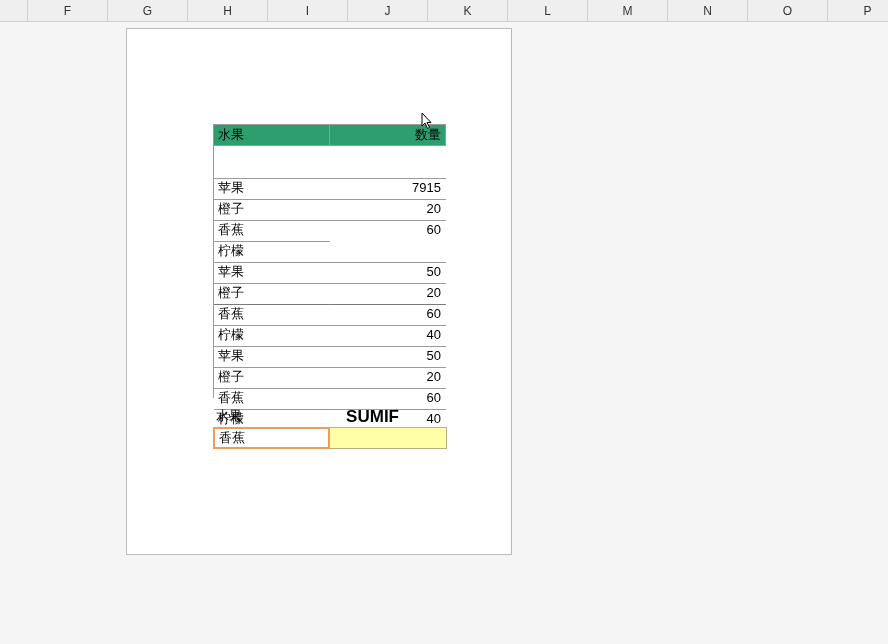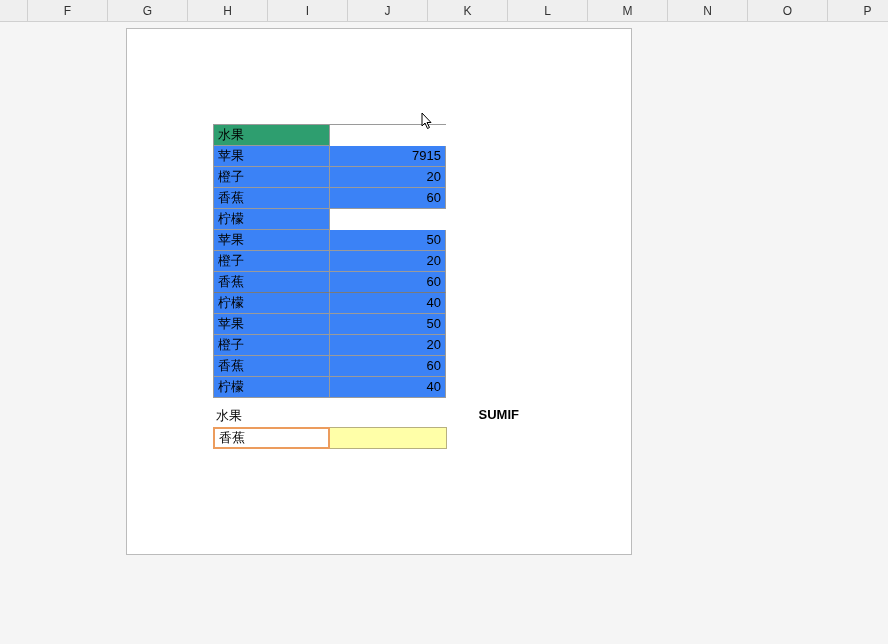--- a/index.html
+++ b/index.html
@@ -34,21 +34,21 @@
       position: relative;
       width: 100%;
       height: calc(100% - 22px);
       background: #f5f5f5;
     }
 
     .paper {
       position: absolute;
       left: 126px;
       top: 6px;
-      width: 506px;
+      width: 386px;
       height: 527px;
       background: #ffffff;
       border: 1px solid #bbb;
     }
 
     
     .data-table {
       position: absolute;
       left: 86px;
       top: 95px;
@@ -71,35 +71,36 @@
 
     .dt-row { display:flex; height:21px; }
     .dt-cell {
       padding:0 4px;
       line-height:20px;
       font-size:13px;
       color:#000;
       background:#3b82f6;
       border-right:1px solid #9a9a9a;
       border-bottom:1px solid #9a9a9a;
+      margin-top:32px;
     }
     .dt-cell.fruit { width:116px; text-align:left; }
     .dt-cell.qty { width:117px; text-align:right; }
     .dt-row.row-sep .dt-cell { border-bottom:1.5px solid #7a7a7a; }
 
     
     .label-fruit2 {
       position:absolute;
       left:89px; top:378px;
       font-size:13px;
     }
     .label-sumif {
       position:absolute;
       right:112px; top:378px;
-      font-size:13px;
+      font-size:17px;
       font-weight:700;
     }
 
     
     .input-row {
       position:absolute;
       left:86px;
       top:398px;
       display:flex;
       height:22px;
@@ -145,20 +146,21 @@
   <div class="col-header">O</div>
   <div class="col-header">P</div>
 </div>
 
 <div class="worksheet-area">
   <div class="paper">
 
     <div class="data-table">
       <div class="dt-header-row">
         <div class="dt-header-cell fruit">水果</div>
+        <div class="dt-header-cell qty">数量</div>
       </div>
       <div class="dt-row">
         <div class="dt-cell fruit">苹果</div>
         <div class="dt-cell qty">7915</div>
       </div>
       <div class="dt-row">
         <div class="dt-cell fruit">橙子</div>
         <div class="dt-cell qty">20</div>
       </div>
       <div class="dt-row">

